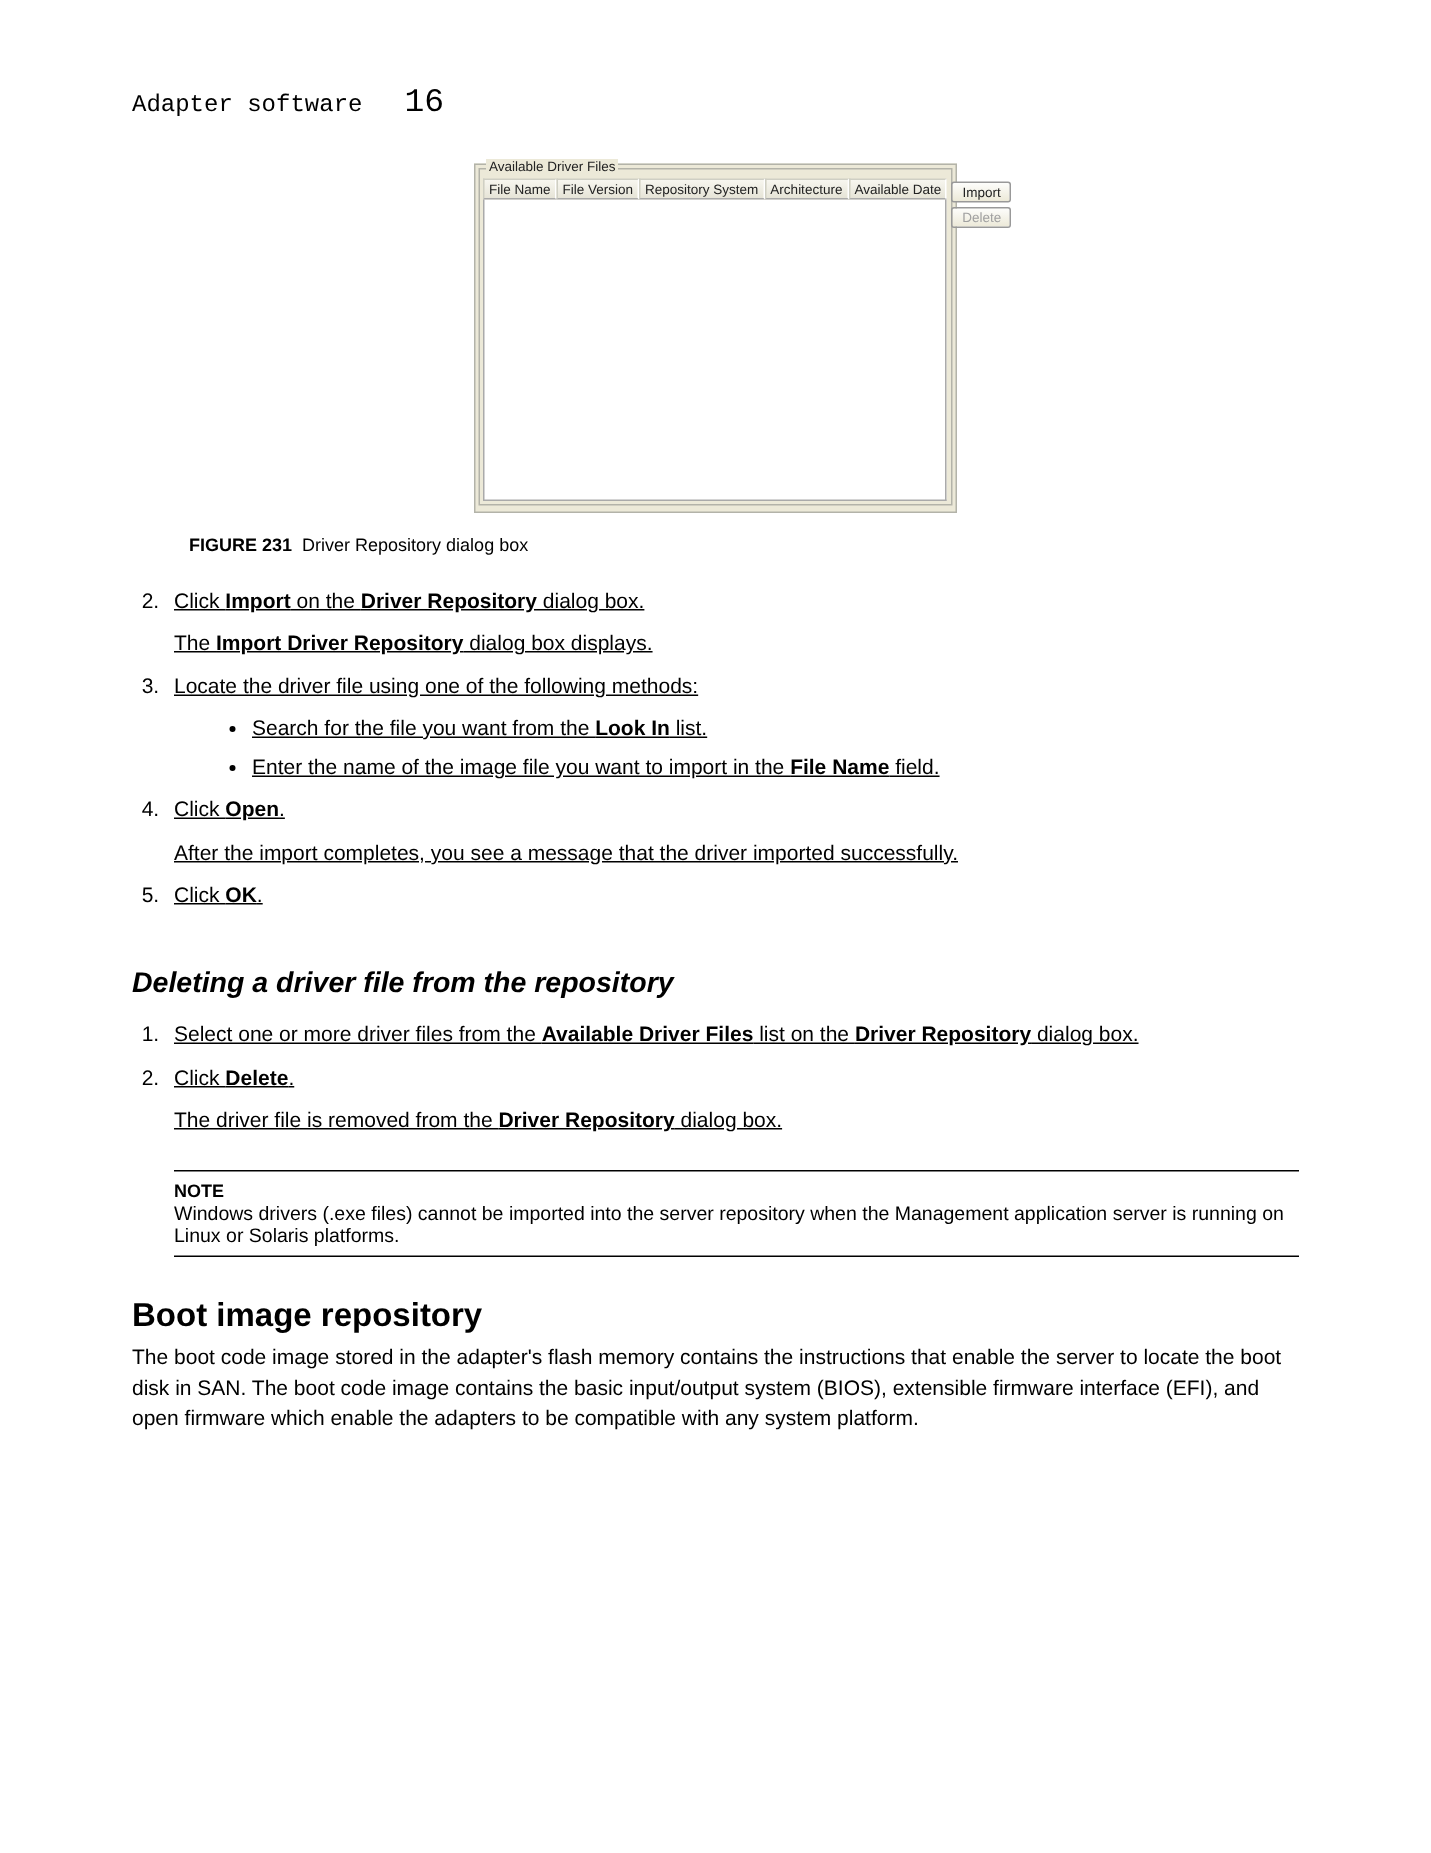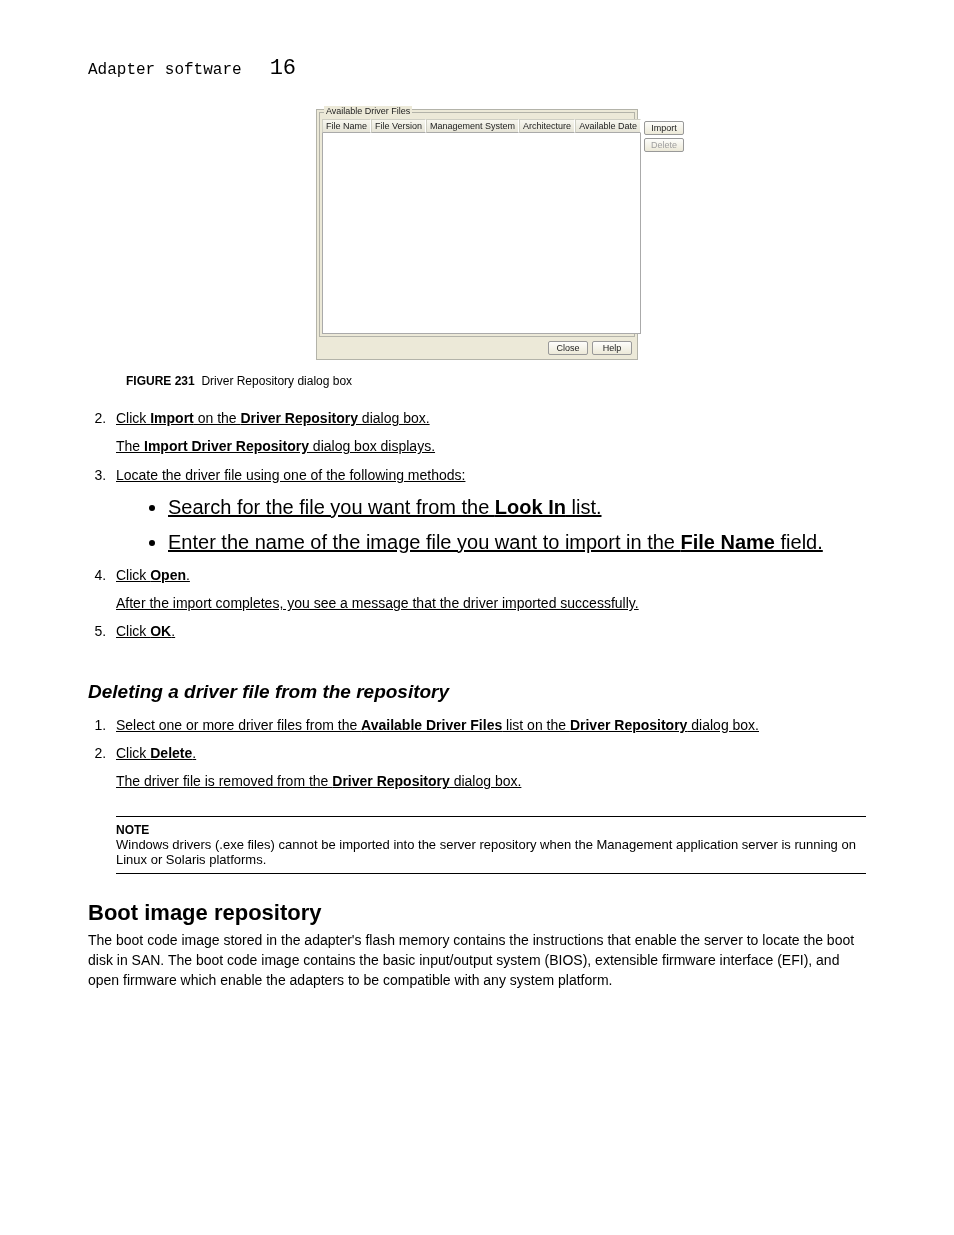--- a/index.html
+++ b/index.html
@@ -116,21 +116,21 @@
     text-decoration: underline;
   }
   .sub {
     margin: 8px 0 0 0;
     font-size: 14px;
   }
   ul.bullets {
     list-style: disc;
     margin: 8px 0 0 0;
     padding-left: 52px;
-    font-size: 20px;
+    font-size: 14px;
   }
   ul.bullets li { margin-bottom: 6px; }
   h3.italic-heading {
     font-style: italic;
     font-size: 19px;
     font-weight: bold;
     margin: 39px 0 12px 0;
   }
   .note-block {
     border-top: 1px solid #000;
@@ -166,35 +166,31 @@
   </div>
 
   <div class="dialog">
     <div class="dialog-inner">
       <div class="group">
         <span class="group-title">Available Driver Files</span>
         <div class="table-area">
           <div class="thead">
             <div class="th" style="flex:1.2">File Name</div>
             <div class="th" style="flex:1.1">File Version</div>
-            <div class="th" style="flex:1.2">Management System</div>
+            <div class="th" style="flex:1.2">Repository System</div>
             <div class="th" style="flex:0.9">Architecture</div>
             <div class="th" style="flex:1.1">Available Date</div>
           </div>
           <div class="tbody"></div>
         </div>
         <div class="btn-col">
           <div class="winbtn">Import</div>
           <div class="winbtn disabled">Delete</div>
         </div>
       </div>
-      <div class="dialog-footer">
-        <div class="winbtn">Close</div>
-        <div class="winbtn">Help</div>
-      </div>
     </div>
   </div>
 
   <div class="caption">
     <b>FIGURE 231</b>&nbsp;&nbsp;<span>Driver Repository dialog box</span>
   </div>
 
   <ol class="steps" start="2">
     <li>
       <span>Click </span><b>Import</b><span> on the </span><b>Driver Repository</b><span> dialog box.</span>

